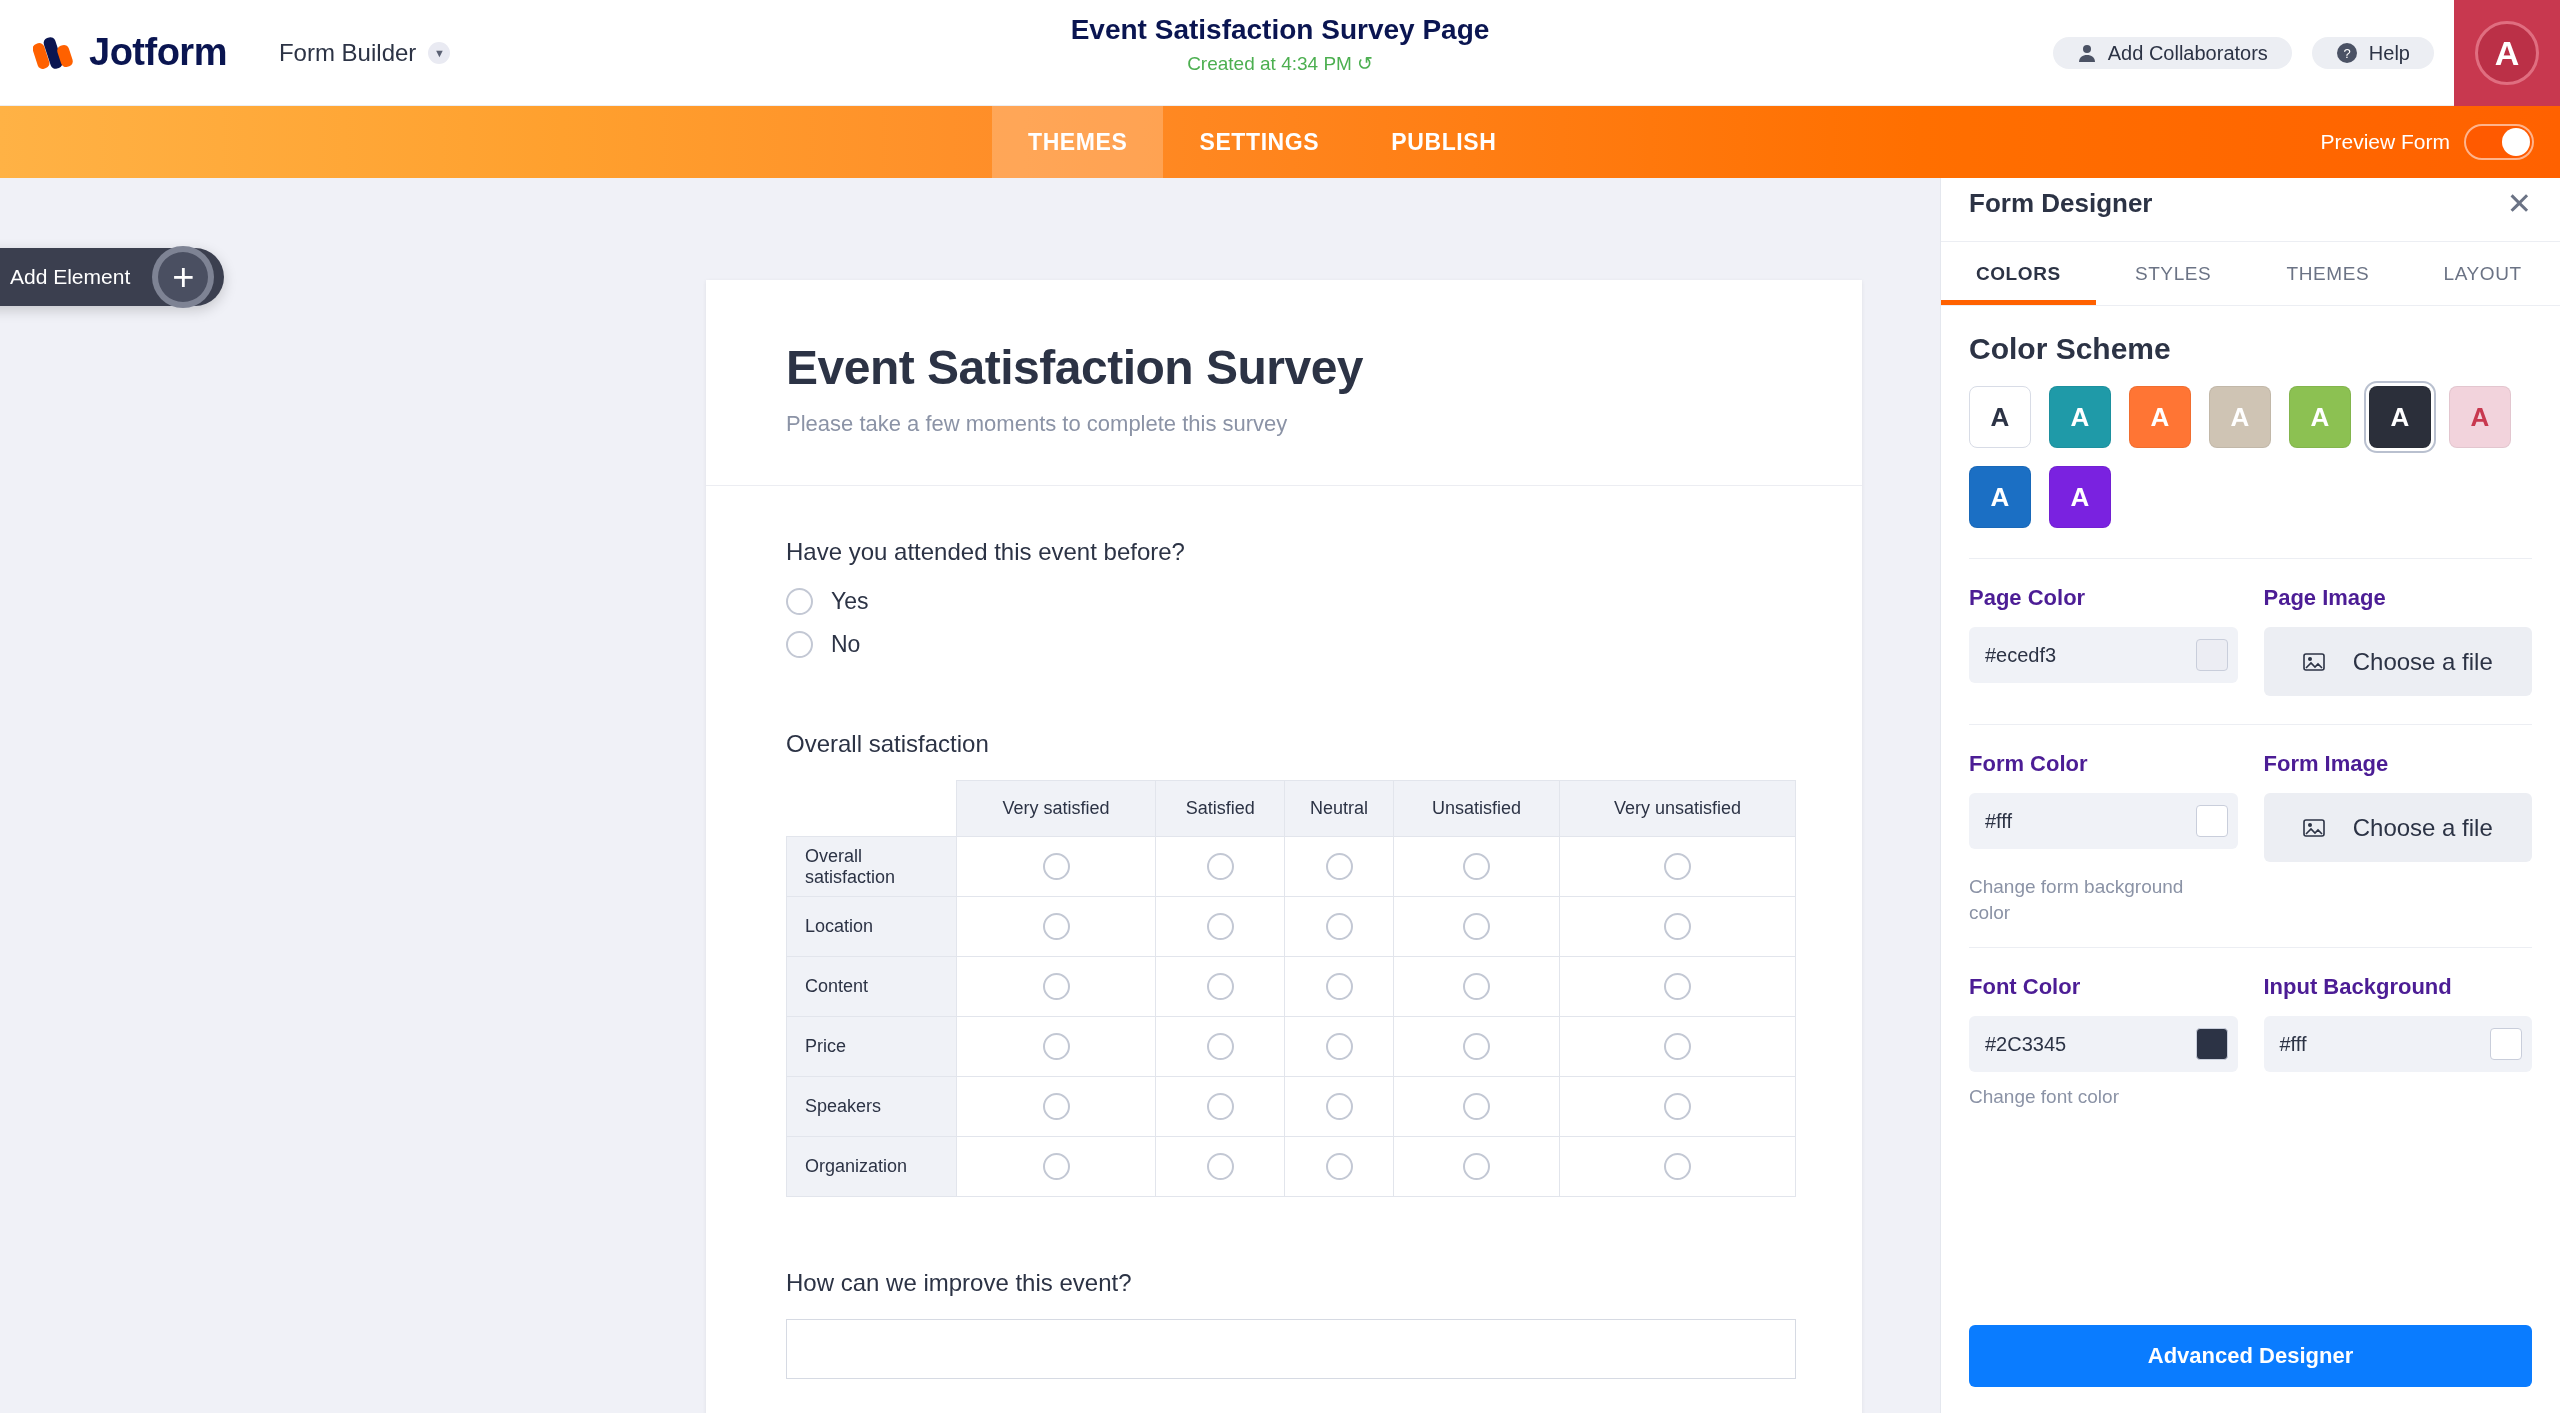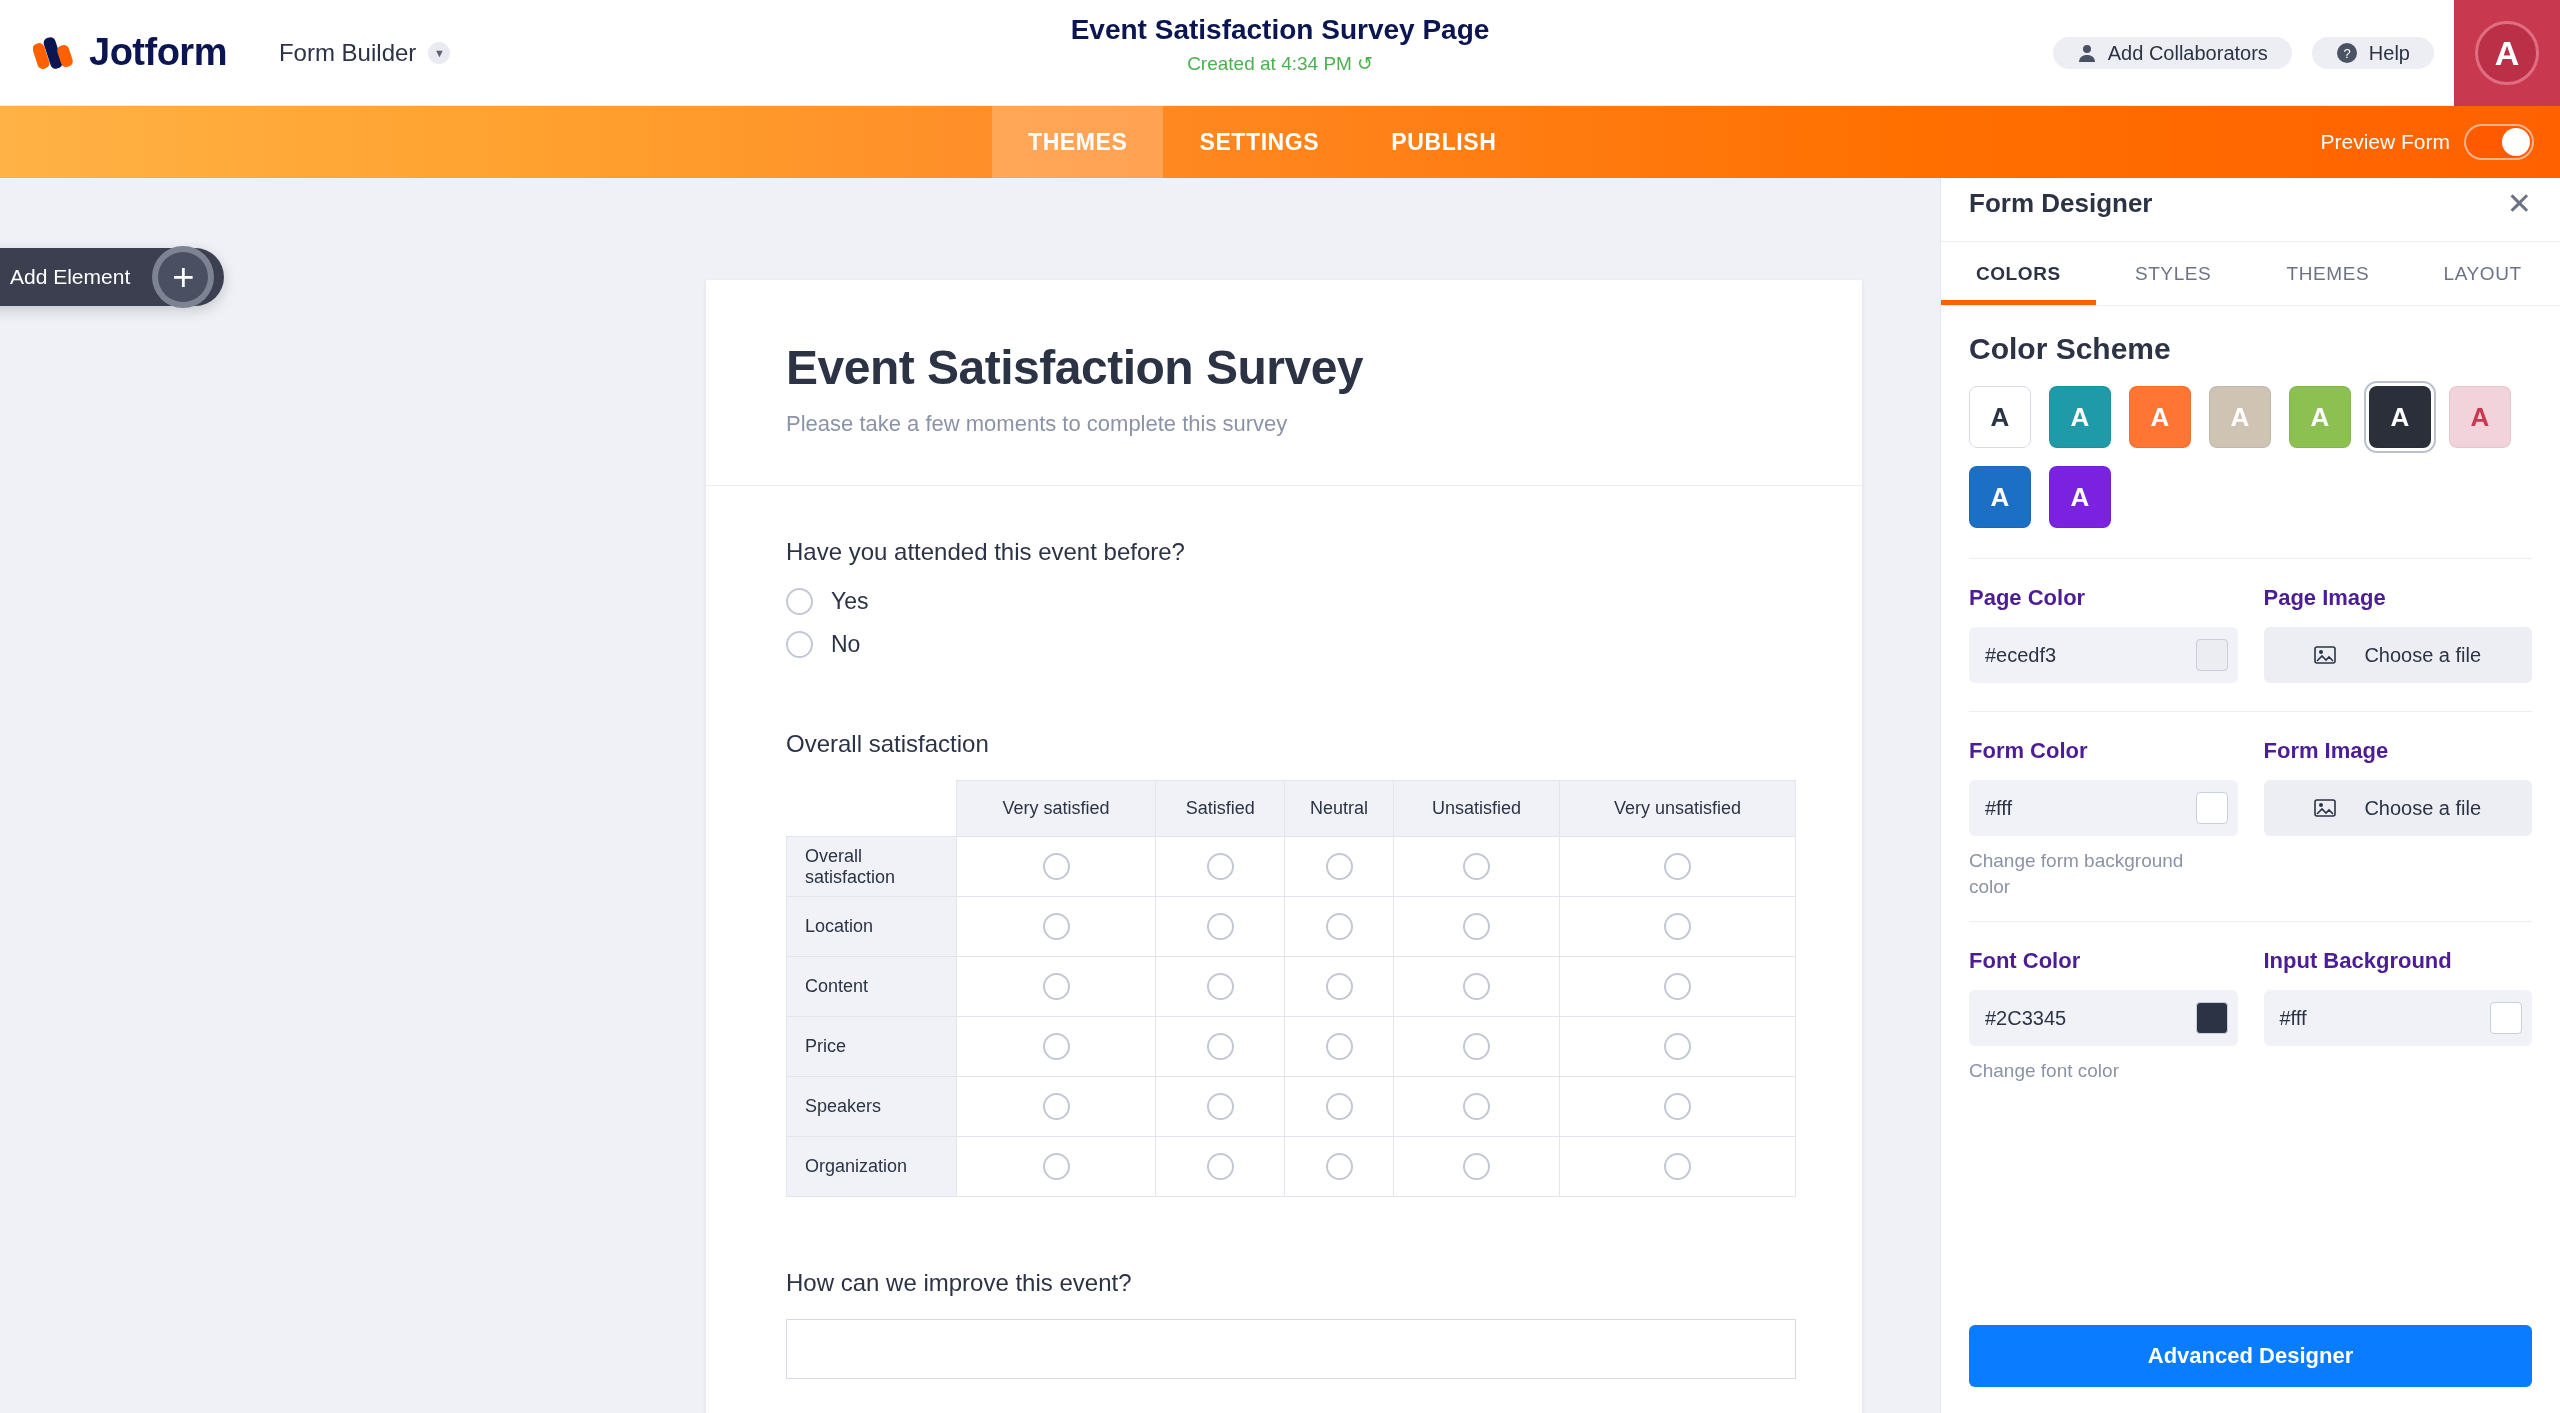--- a/index.html
+++ b/index.html
@@ -151,22 +151,22 @@
 
   .grid2 { display: flex; gap: 26px; padding: 26px 28px 0 28px; }
   .field { flex: 1; }
   .field label { display: block; font-size: 22px; font-weight: bold; color: #4c1d95; margin-bottom: 16px; }
   .colorinput {
     height: 56px; background: #f0f2f7; border-radius: 6px; display: flex; align-items: center;
     padding: 0 10px 0 16px; font-size: 20px; color: #2c3345;
   }
   .colorinput .chip { margin-left: auto; width: 32px; height: 32px; border-radius: 4px; border: 1px solid #c9cedb; }
   .filebtn {
-    height: 56px; background: #eceef3; border-radius: 6px; display: flex; align-items: center;
-    justify-content: center; font-size: 20px; color: #2c3345; cursor: pointer; gap: 16px;
+    height: 69px; background: #eceef3; border-radius: 6px; display: flex; align-items: center;
+    justify-content: center; font-size: 24px; color: #2c3345; cursor: pointer; gap: 16px;
   }
   .filebtn .ic { margin-right: 12px; display: inline-flex; }
   .hint { font-size: 19px; color: #8b93a6; padding: 12px 28px 0 28px; line-height: 1.35; max-width: 300px; }
   .advanced {
     margin: auto 28px 26px 28px; height: 62px; background: #0a7cff; color: #fff;
     border-radius: 6px; display: flex; align-items: center; justify-content: center;
     font-size: 22px; font-weight: bold; cursor: pointer;
   }
 </style>
 </head>

